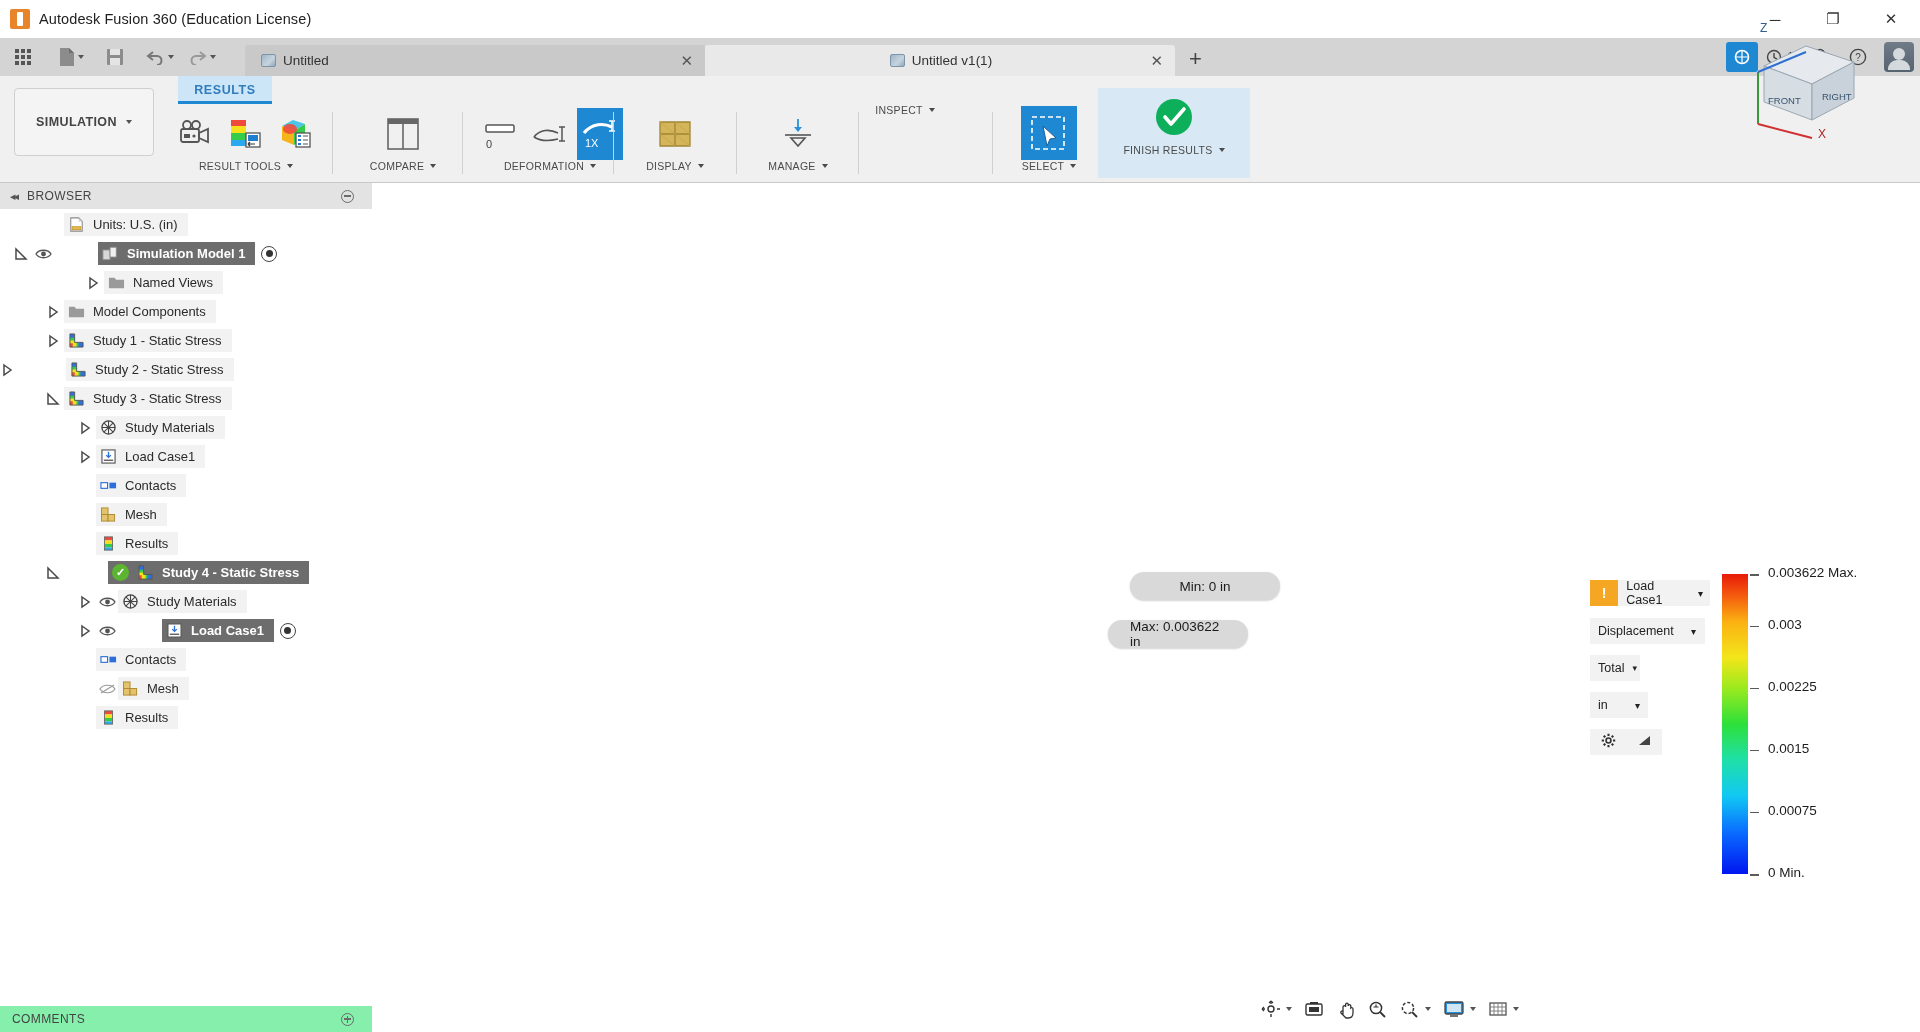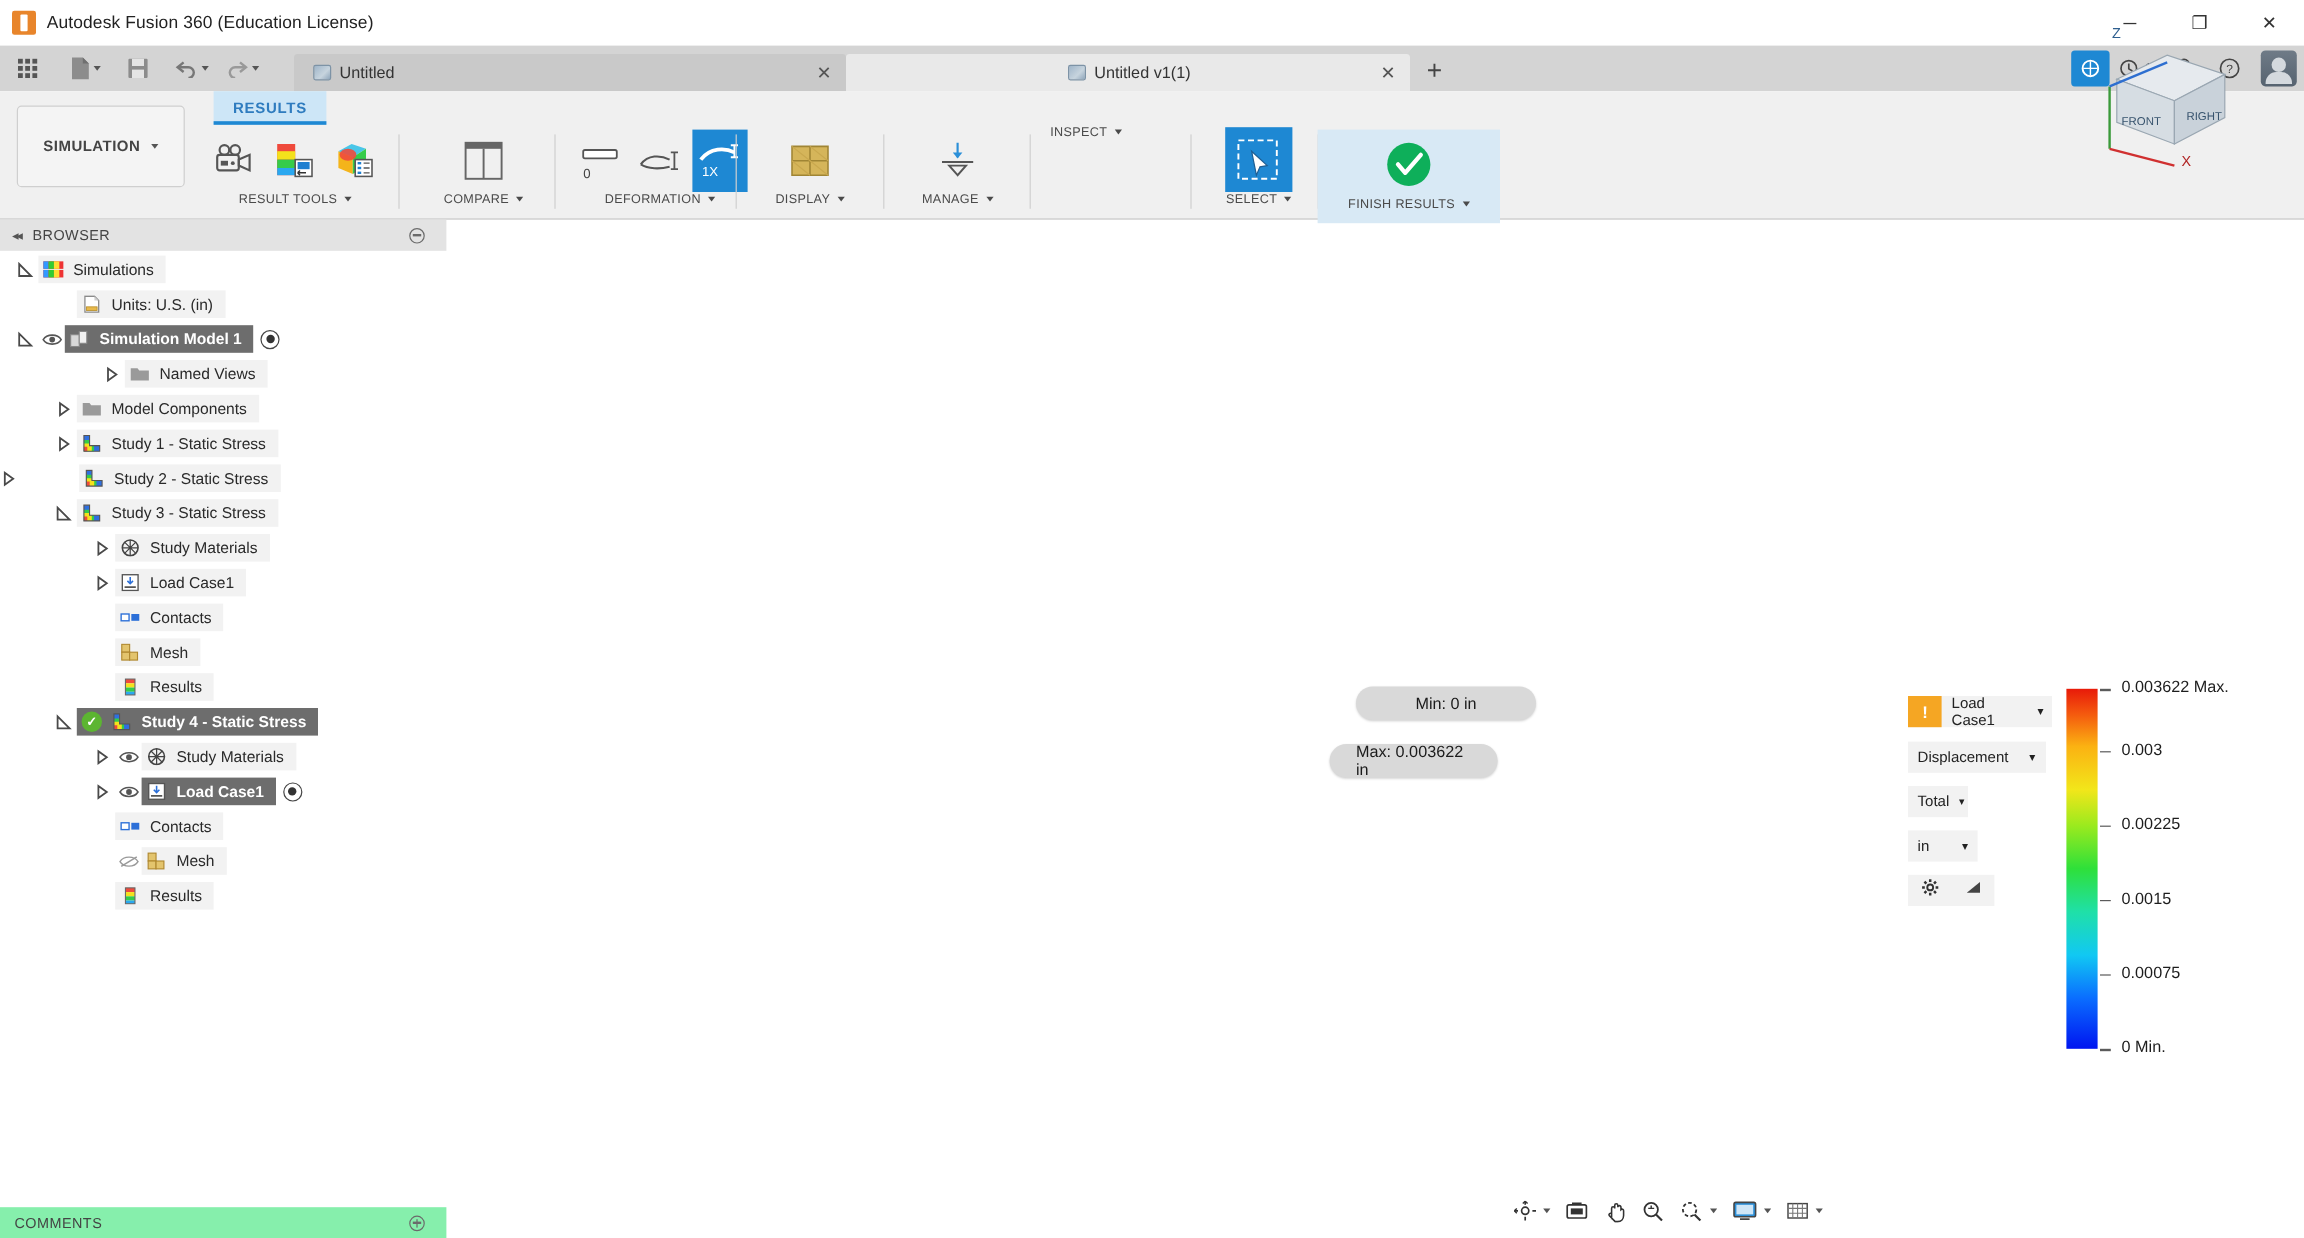--- a/index.html
+++ b/index.html
@@ -113,21 +113,21 @@
 
   .tree { position:absolute; top: 30px; left:0; width: 378px; }
   .trow { display:flex; align-items:center; height:23px; margin-bottom:6px; font-size:13px; color:#2a2a2a; }
   .twist { width: 14px; height: 14px; margin-right: 4px; flex: 0 0 auto; }
   .twist svg { display:block; }
   .eye { width: 22px; display:flex; align-items:center; justify-content:center; flex:0 0 auto; }
   .tchip {
     display:inline-flex; align-items:center; gap:8px; height:23px;
     background:#f2f2f2; padding: 0 10px 0 4px; color:#2a2a2a;
   }
-  .tchip.sel { background:#6d6d6d; color:#ffffff; font-weight:bold; box-shadow: 0 0 0 1px #ffffff; }
+  .tchip.sel { background:#6d6d6d; color:#ffffff; font-weight:bold; box-shadow: 0 0 0 1px #ffffff; margin-left: 44px; }
   .tlabel { white-space:nowrap; }
   .radio { width:16px; height:16px; border-radius:50%; border:1.6px solid #444; background:#fff;
            display:inline-flex; align-items:center; justify-content:center; margin-left:6px; flex:0 0 auto;}
   .radio::after { content:""; width:7px; height:7px; border-radius:50%; background:#333; }
   .greencheck { width:17px; height:17px; border-radius:50%; background:#5cb531; display:inline-flex;
                 align-items:center; justify-content:center; color:#fff; font-size:11px; font-weight:bold; }
 
   
   .i16 { width:17px; height:15px; flex:0 0 auto; display:block; }
 
@@ -502,21 +502,21 @@
             </svg>
         </div>
       </div>
       <div class="rlabel">
         <span>SELECT</span>
         <span class="caret"></span>
       </div>
     </div>
     <div class="sep" style="left:1098px"></div>
 
-    <div class="rgroup finishbtn" style="left:1098px; width:152px; top:32px; height:78px; background:#d8e9f5">
+    <div class="rgroup finishbtn" style="left:1098px; width:152px; top:12px; height:90px; background:#d8e9f5">
       <div class="ricons">
         <div class="rbtn" style="width:58px;height:54px;background:transparent">
           <svg width="44" height="44" viewBox="0 0 44 44">
               <circle cx="22" cy="22" r="18" fill="#0eaf5a"></circle>
               <path d="M13 22 l6 7 l13 -15" stroke="#fff" stroke-width="3.6" fill="none" stroke-linecap="round" stroke-linejoin="round"></path>
             </svg>
         </div>
       </div>
       <div class="rlabel">
         <span>FINISH RESULTS</span>
@@ -525,42 +525,20 @@
     </div>
   </div>
 
   <div class="browser">
     <div class="browser-head">
       <span class="collapse-glyph">◂◂</span>
       <span>BROWSER</span>
       <span class="bdot"></span>
     </div>
     <div class="tree" id="tree">
-        <div class="trow" style="padding-left: 14px;">
-          <span class="twist">
-            <svg width="14" height="14" viewBox="0 0 14 14">
-              <path d="M2 2 L2 12 L12 12 Z" fill="none" stroke="#4a4a4a" stroke-width="1.5"></path>
-            </svg>
-          </span>
-          <span class="tchip">
-            <span style="display: flex;">
-              <svg class="i16" width="19" height="15" viewBox="0 0 19 15">
-                <rect x="0" y="0" width="19" height="7" fill="#e33"></rect>
-                <rect x="0" y="0" width="5" height="7" fill="#39f"></rect>
-                <rect x="5" y="0" width="5" height="7" fill="#3c3"></rect>
-                <rect x="10" y="0" width="5" height="7" fill="#fd3"></rect>
-                <rect x="0" y="8" width="19" height="7" fill="#e33"></rect>
-                <rect x="0" y="8" width="5" height="7" fill="#39f"></rect>
-                <rect x="5" y="8" width="5" height="7" fill="#3c3"></rect>
-                <rect x="10" y="8" width="5" height="7" fill="#fd3"></rect>
-              </svg>
-            </span>
-            <span class="tlabel">Simulations</span>
-          </span>
-        </div>
         <div class="trow" style="padding-left: 46px;">
           <span class="twist"></span>
           <span class="tchip">
             <span style="display: flex;">
               <svg class="i16" width="15" height="17" viewBox="0 0 15 17">
                 <path d="M1 1 h9 l4 4 v11 h-13z" fill="#fff" stroke="#8a8a8a" stroke-width="1.2"></path>
                 <path d="M10 1 l4 4 h-4z" fill="#cfcfcf"></path>
                 <rect x="2.5" y="11" width="10" height="3.5" fill="#e8b94a" stroke="#b88f2c" stroke-width=".8"></rect>
               </svg>
             </span>

